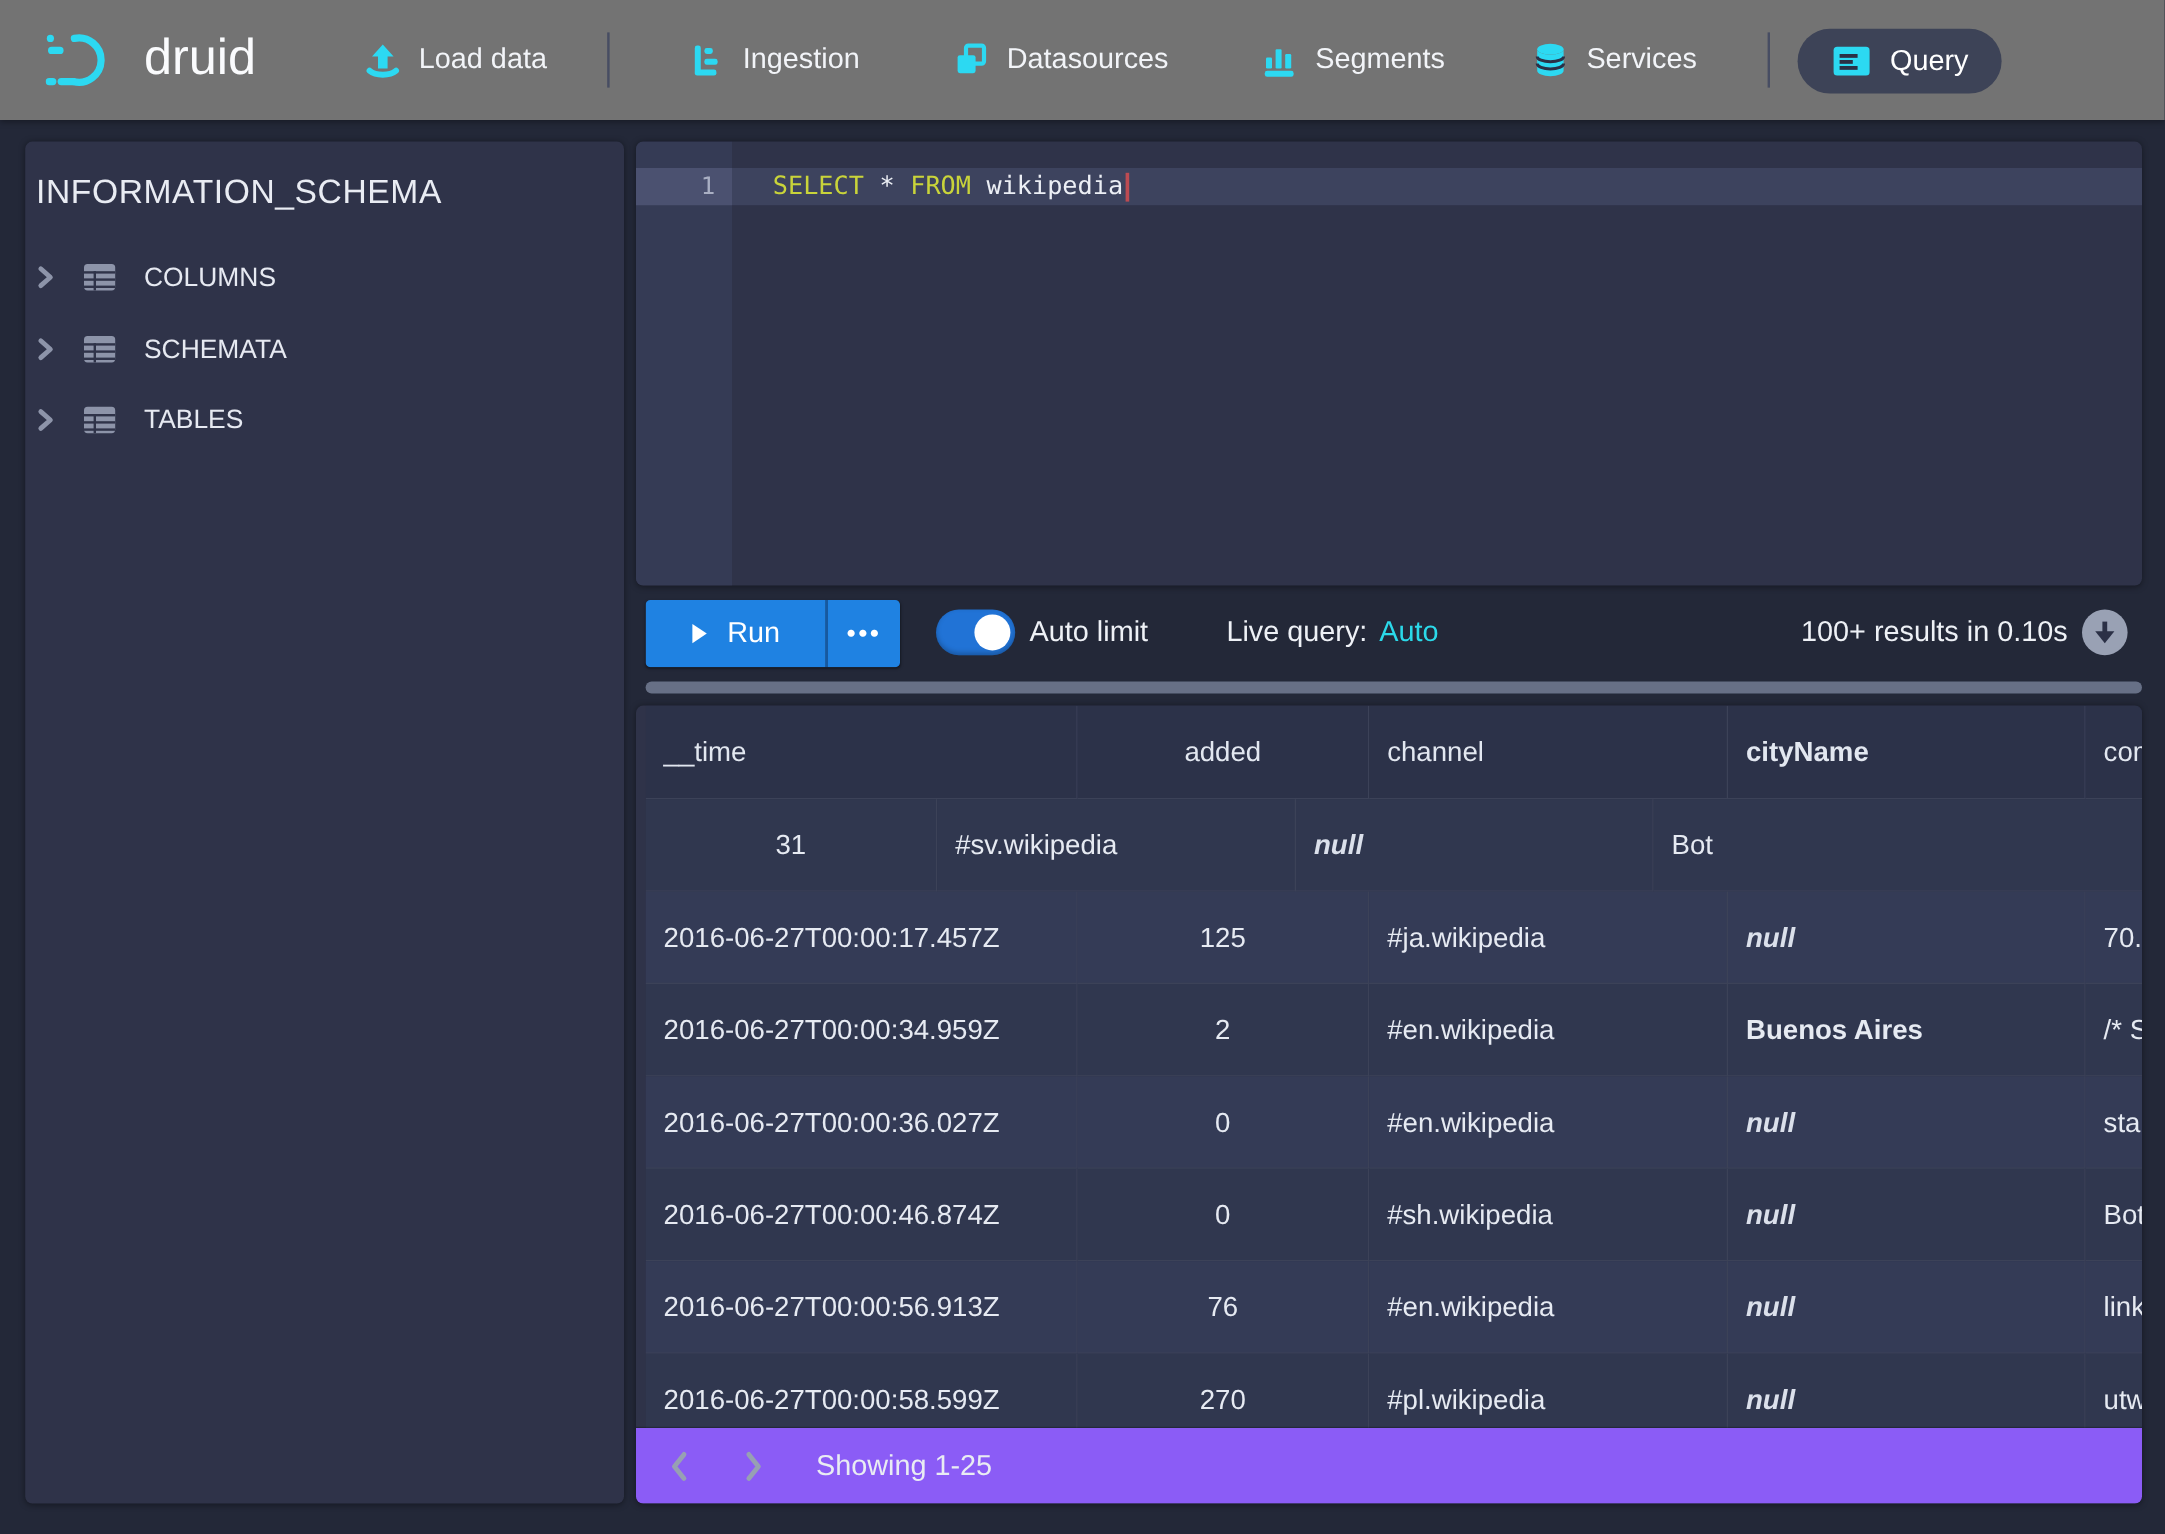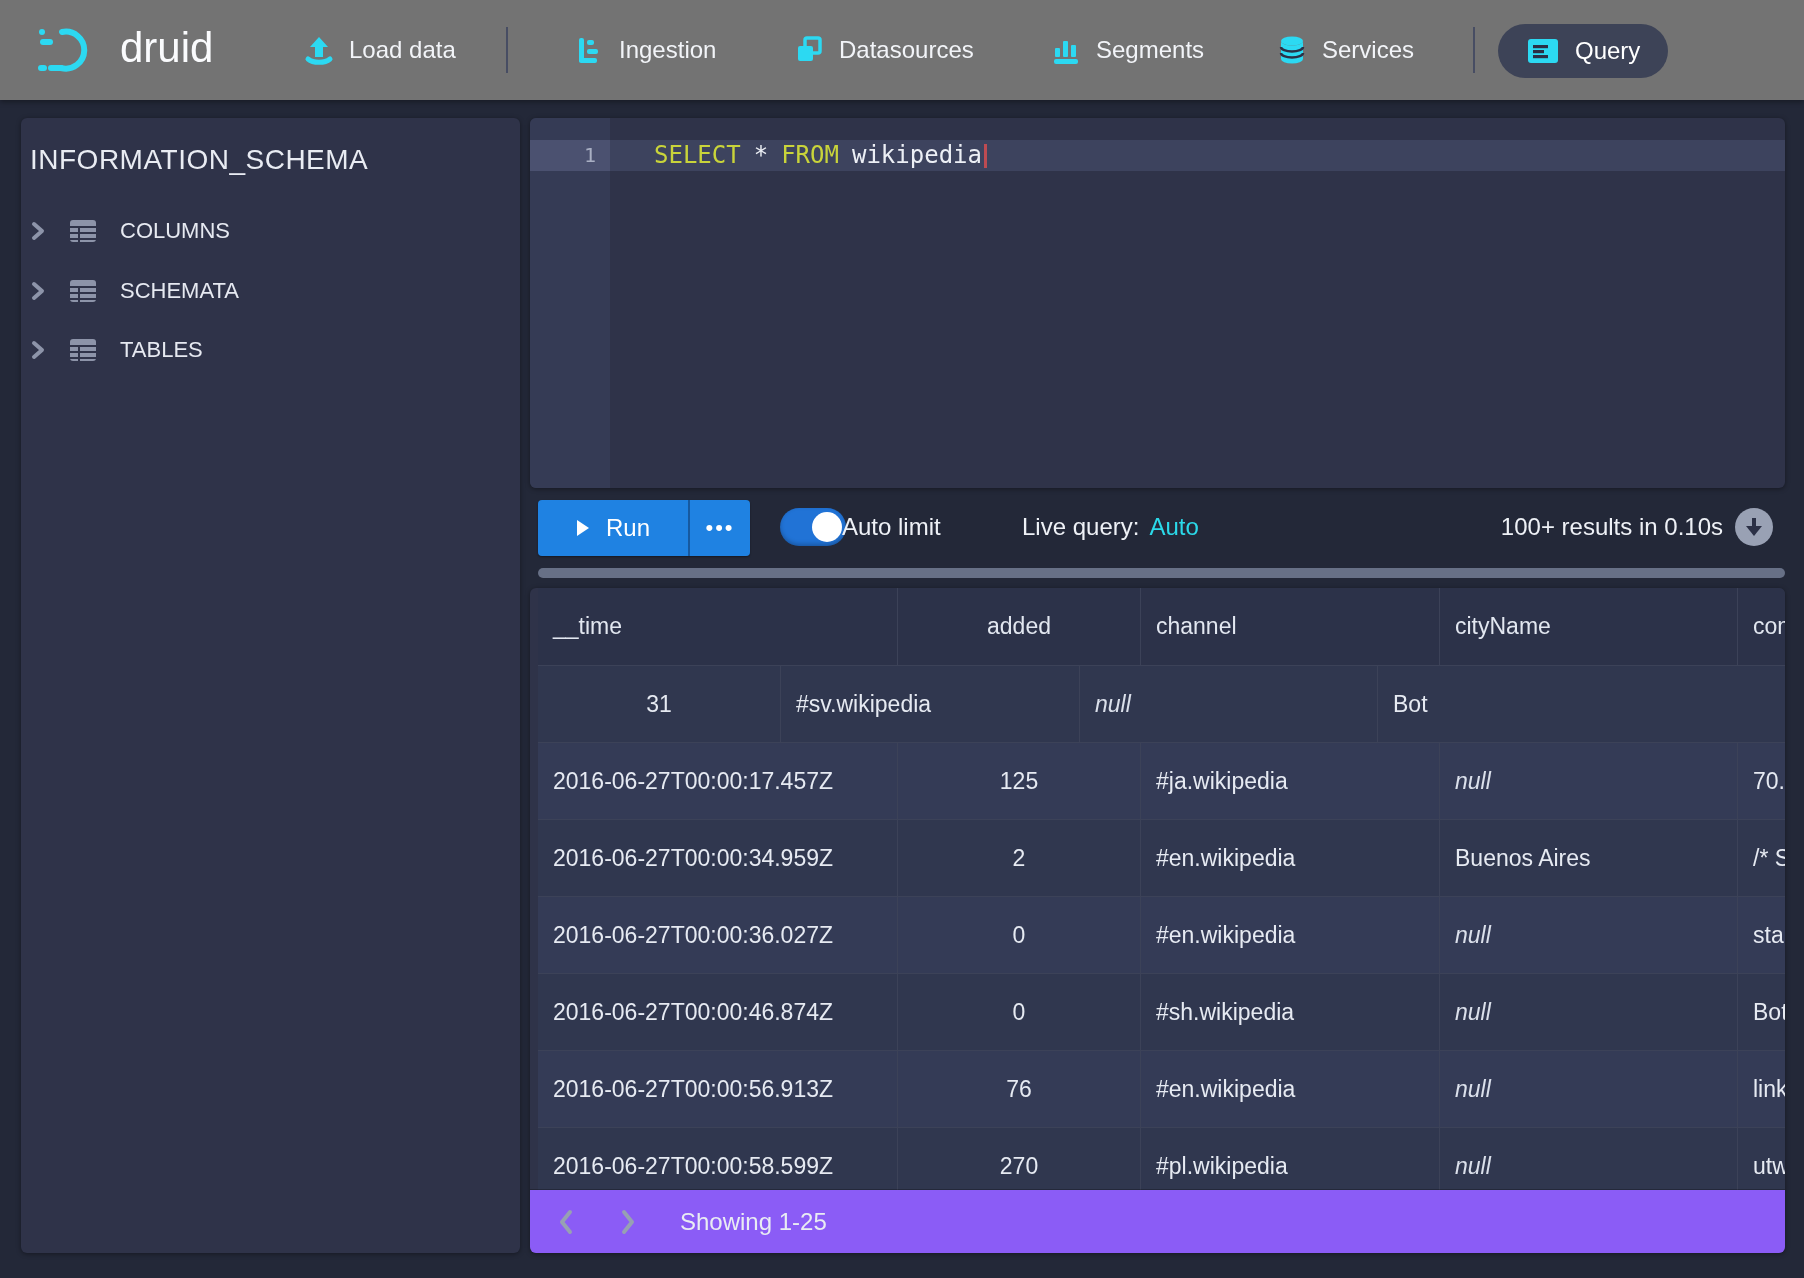--- a/index.html
+++ b/index.html
@@ -32,22 +32,22 @@
     display:flex; align-items:center; gap:23px; cursor:pointer; font-size:22px; color:#e6e9f1; }
 
   
   .editor { position:absolute; left:530px; top:118px; width:1255px; height:370px;
     background:#2f3349; border-radius:6px; overflow:hidden; box-shadow:0 1px 5px rgba(0,0,0,.4); }
   .gutter { position:absolute; left:0; top:0; width:80px; height:100%; background:#353b55; }
   .active-line { position:absolute; left:0; top:22px; width:100%; height:31px; background:#3d435e; }
   .active-gutter { position:absolute; left:0; top:22px; width:80px; height:31px; background:#4b5170; }
   .line-num { position:absolute; left:0; top:22px; width:66px; height:31px; line-height:31px;
     text-align:right; font-family:"DejaVu Sans Mono", monospace; font-size:20px; color:#a9afc3; }
-  .code-line { position:absolute; left:124px; top:22px; height:31px; line-height:31px;
-    font-family:"DejaVu Sans Mono", monospace; font-size:24px; white-space:pre; }
+  .code-line { position:absolute; left:114px; top:22px; height:31px; line-height:31px;
+    font-family:"DejaVu Sans Mono", monospace; font-size:21px; white-space:pre; }
   .tok { display:inline-block; }
   .tok + .tok { margin-left:13px; }
   .tok-kw { color:#c9d43a; }
   .tok-pl { color:#eceff5; }
   .caret { display:inline-block; width:3px; height:24px; background:#bd4b52;
     vertical-align:middle; margin-left:2px; }
 
   
   .runbar { position:absolute; left:530px; top:494px; width:1255px; height:66px; }
   .run-group { position:absolute; left:8px; top:6px; height:56px; display:flex;
@@ -57,21 +57,21 @@
   .run-more { width:62px; background:#1f82e2; border-left:2px solid rgba(10,40,80,.45);
     display:flex; align-items:center; justify-content:center; color:#fff; font-size:22px;
     letter-spacing:2px; cursor:pointer; }
   .toggle { position:absolute; left:250px; top:14px; width:66px; height:38px;
     border-radius:19px; background:#2173d6; box-shadow:inset 0 -2px 4px rgba(0,0,0,.25);
     cursor:pointer; }
   .toggle .knob { position:absolute; right:4px; top:4px; width:30px; height:30px;
     border-radius:50%; background:#ffffff; }
   .runbar-label { position:absolute; top:0; height:66px; display:flex; align-items:center;
     font-size:24px; color:#eef1f6; }
-  .lbl-autolimit { left:312px;text-align:right; }
+  .lbl-autolimit { left:328px;text-align:right; }
   .lbl-livequery { left:492px; }
   .link-auto { color:#2bd9e9; margin-left:10px; cursor:pointer; }
   .results-summary { position:absolute; right:62px; top:0; height:66px; display:flex;
     align-items:center; font-size:24px; color:#eef1f6; }
   .download-btn { position:absolute; right:12px; top:14px; width:38px; height:38px;
     border-radius:50%; background:#99a1b4; display:flex; align-items:center;
     justify-content:center; cursor:pointer; }
 
   
   .hscroll { position:absolute; left:538px; top:568px; width:1247px; height:10px;
@@ -85,21 +85,21 @@
   .grid-row.header { height:78px; }
   .cell { display:flex; align-items:center; padding-left:15px; font-size:23px;
     color:#e6eaf2; border-right:1px solid #3c4258; border-bottom:1px solid #3c4258;
     overflow:hidden; white-space:nowrap; cursor:pointer; }
   .header .cell { background:#2c3249; color:#e2e7f0; }
   .grid-row.odd  .cell { background:#30374f; }
   .grid-row.even .cell { background:#343b56; }
   .c-time { width:360px; }
   .c-added { width:243px; justify-content:center; padding-left:0; }
   .c-channel { width:299px; }
-  .c-city { width:298px; }
+  .c-city { width:298px;font-weight:bold; }
   .c-comment { flex:1; border-right:none; }
   .null-val { font-style:italic; color:#dbe0eb; }
 
   
   .table-footer { position:absolute; left:0; bottom:0; width:1255px; height:63px;
     background:#8b5cf6; box-shadow:0 -1px 0 rgba(0,0,0,.25); }
   .pager-btn { position:absolute; top:14px; width:36px; height:36px; display:flex;
     align-items:center; justify-content:center; cursor:pointer; }
   .pager-prev { left:18px; }
   .pager-next { left:80px; }

